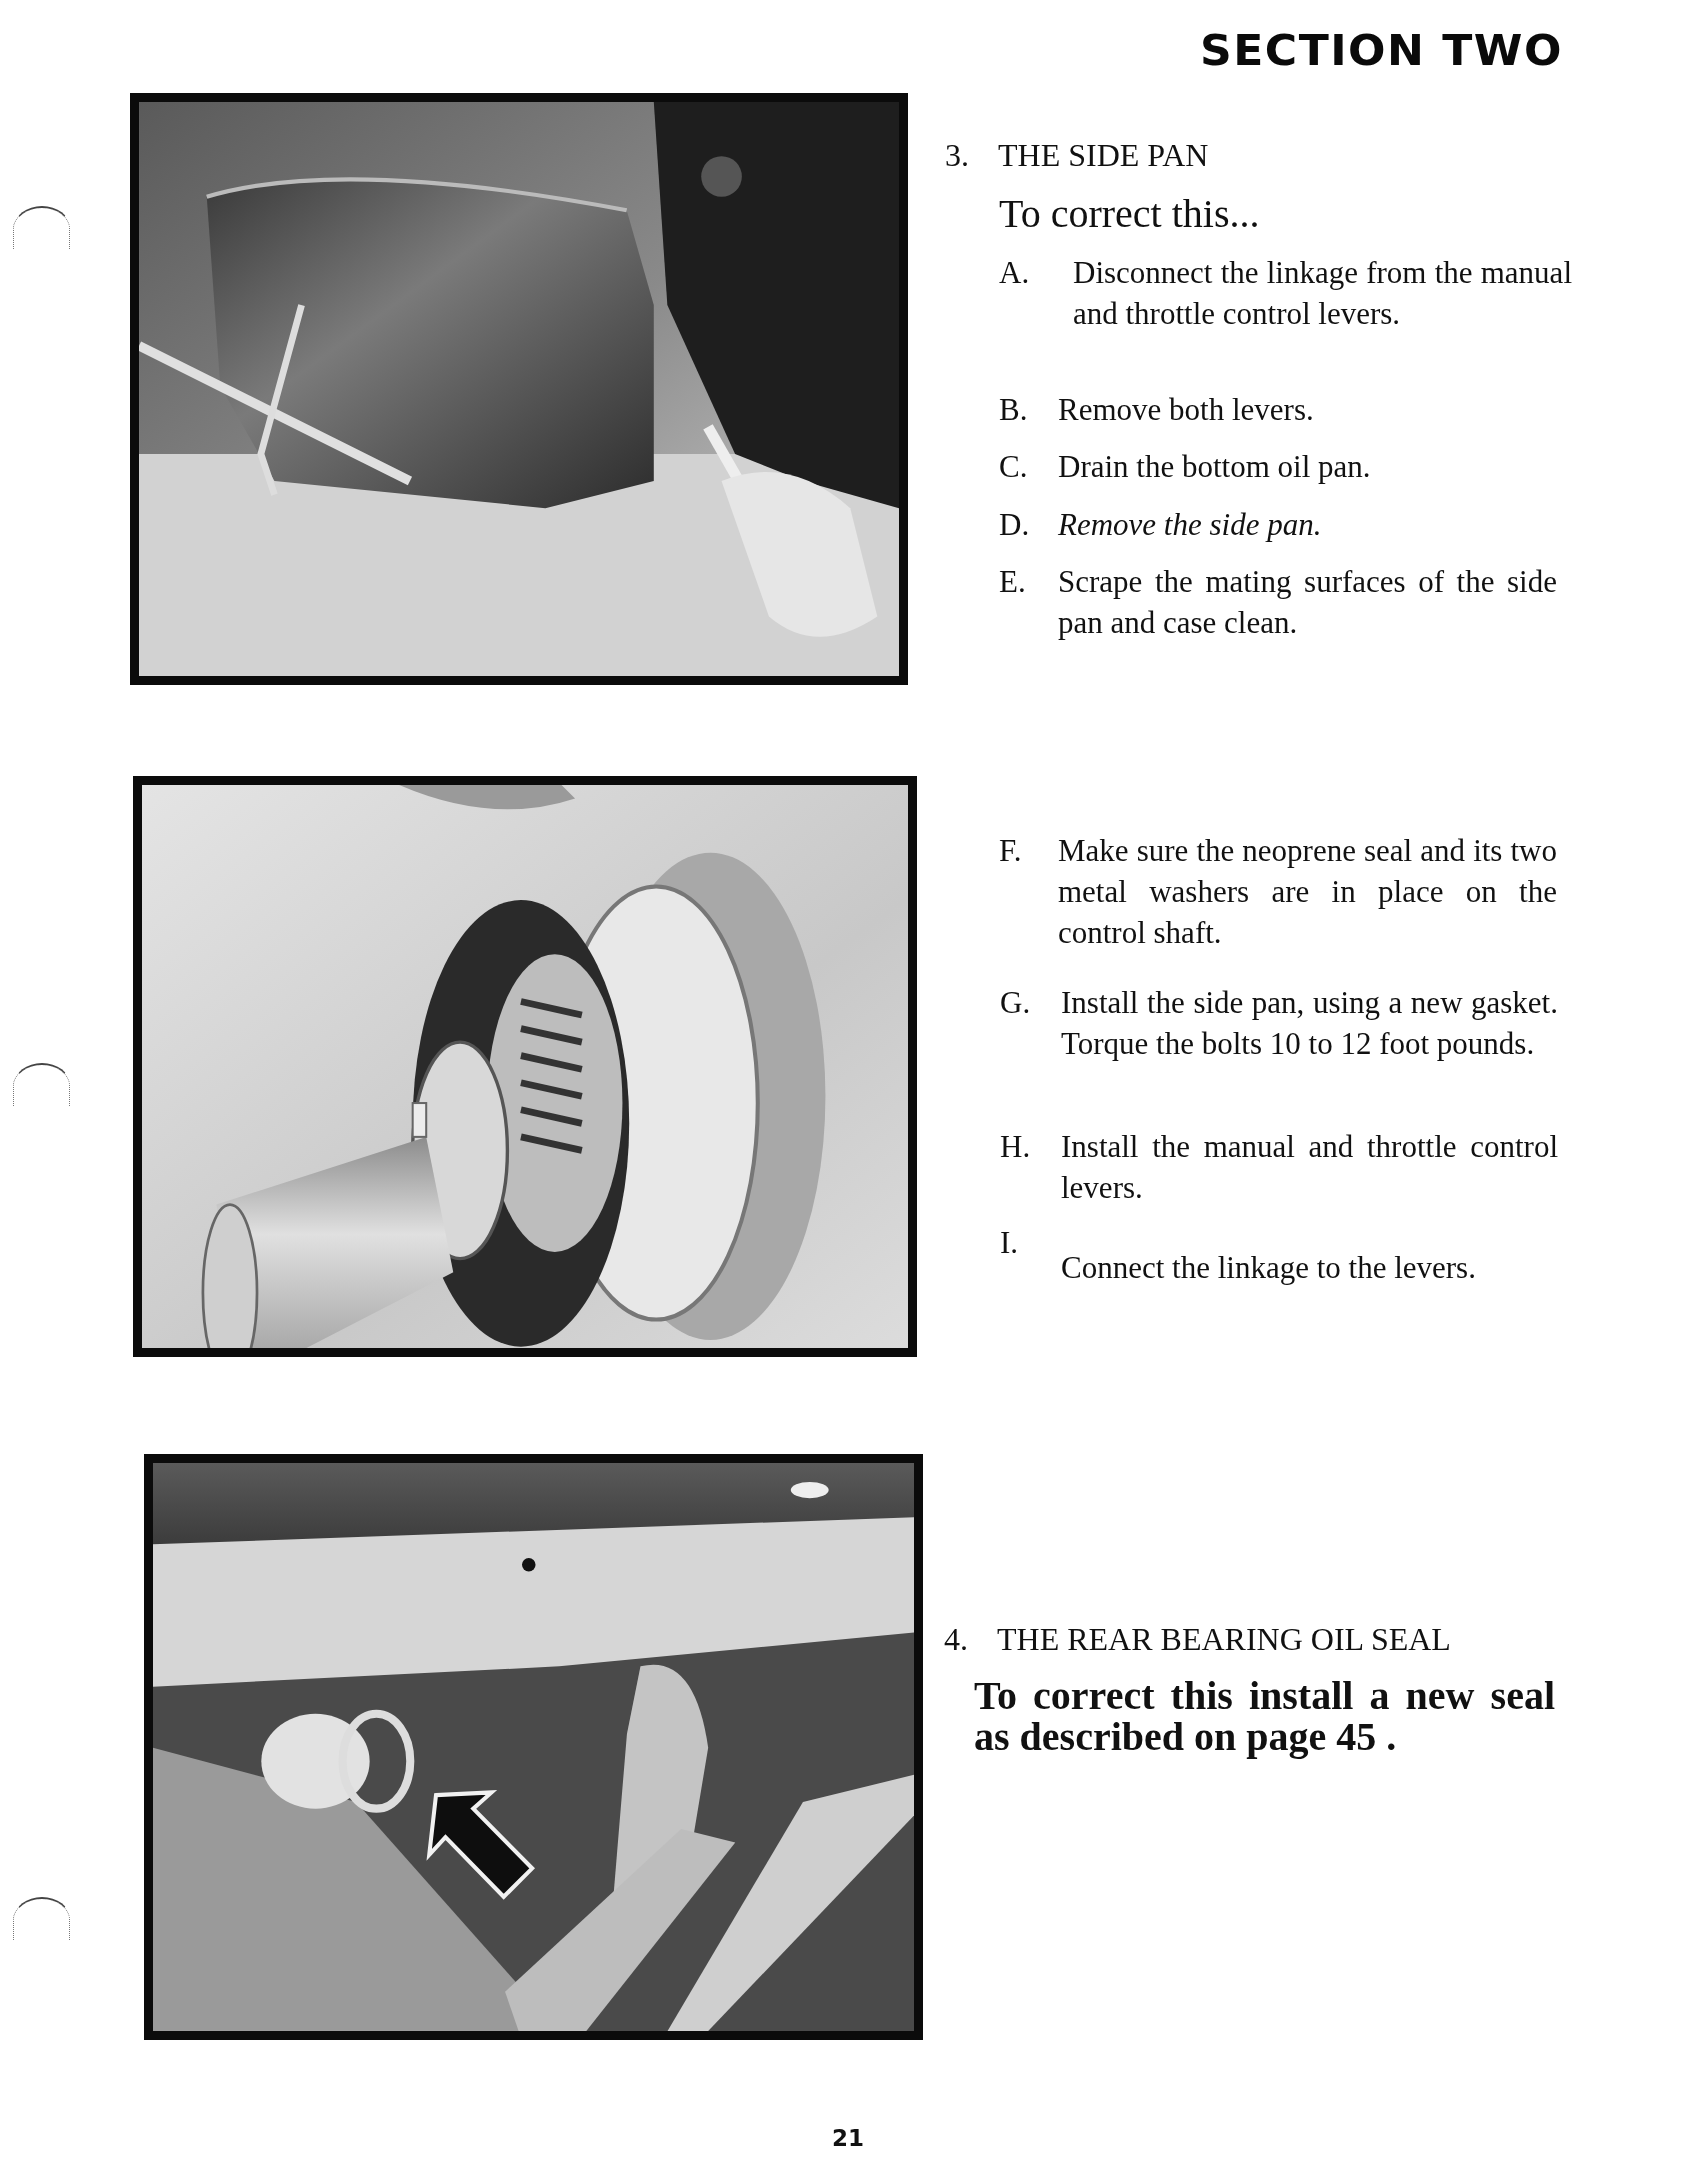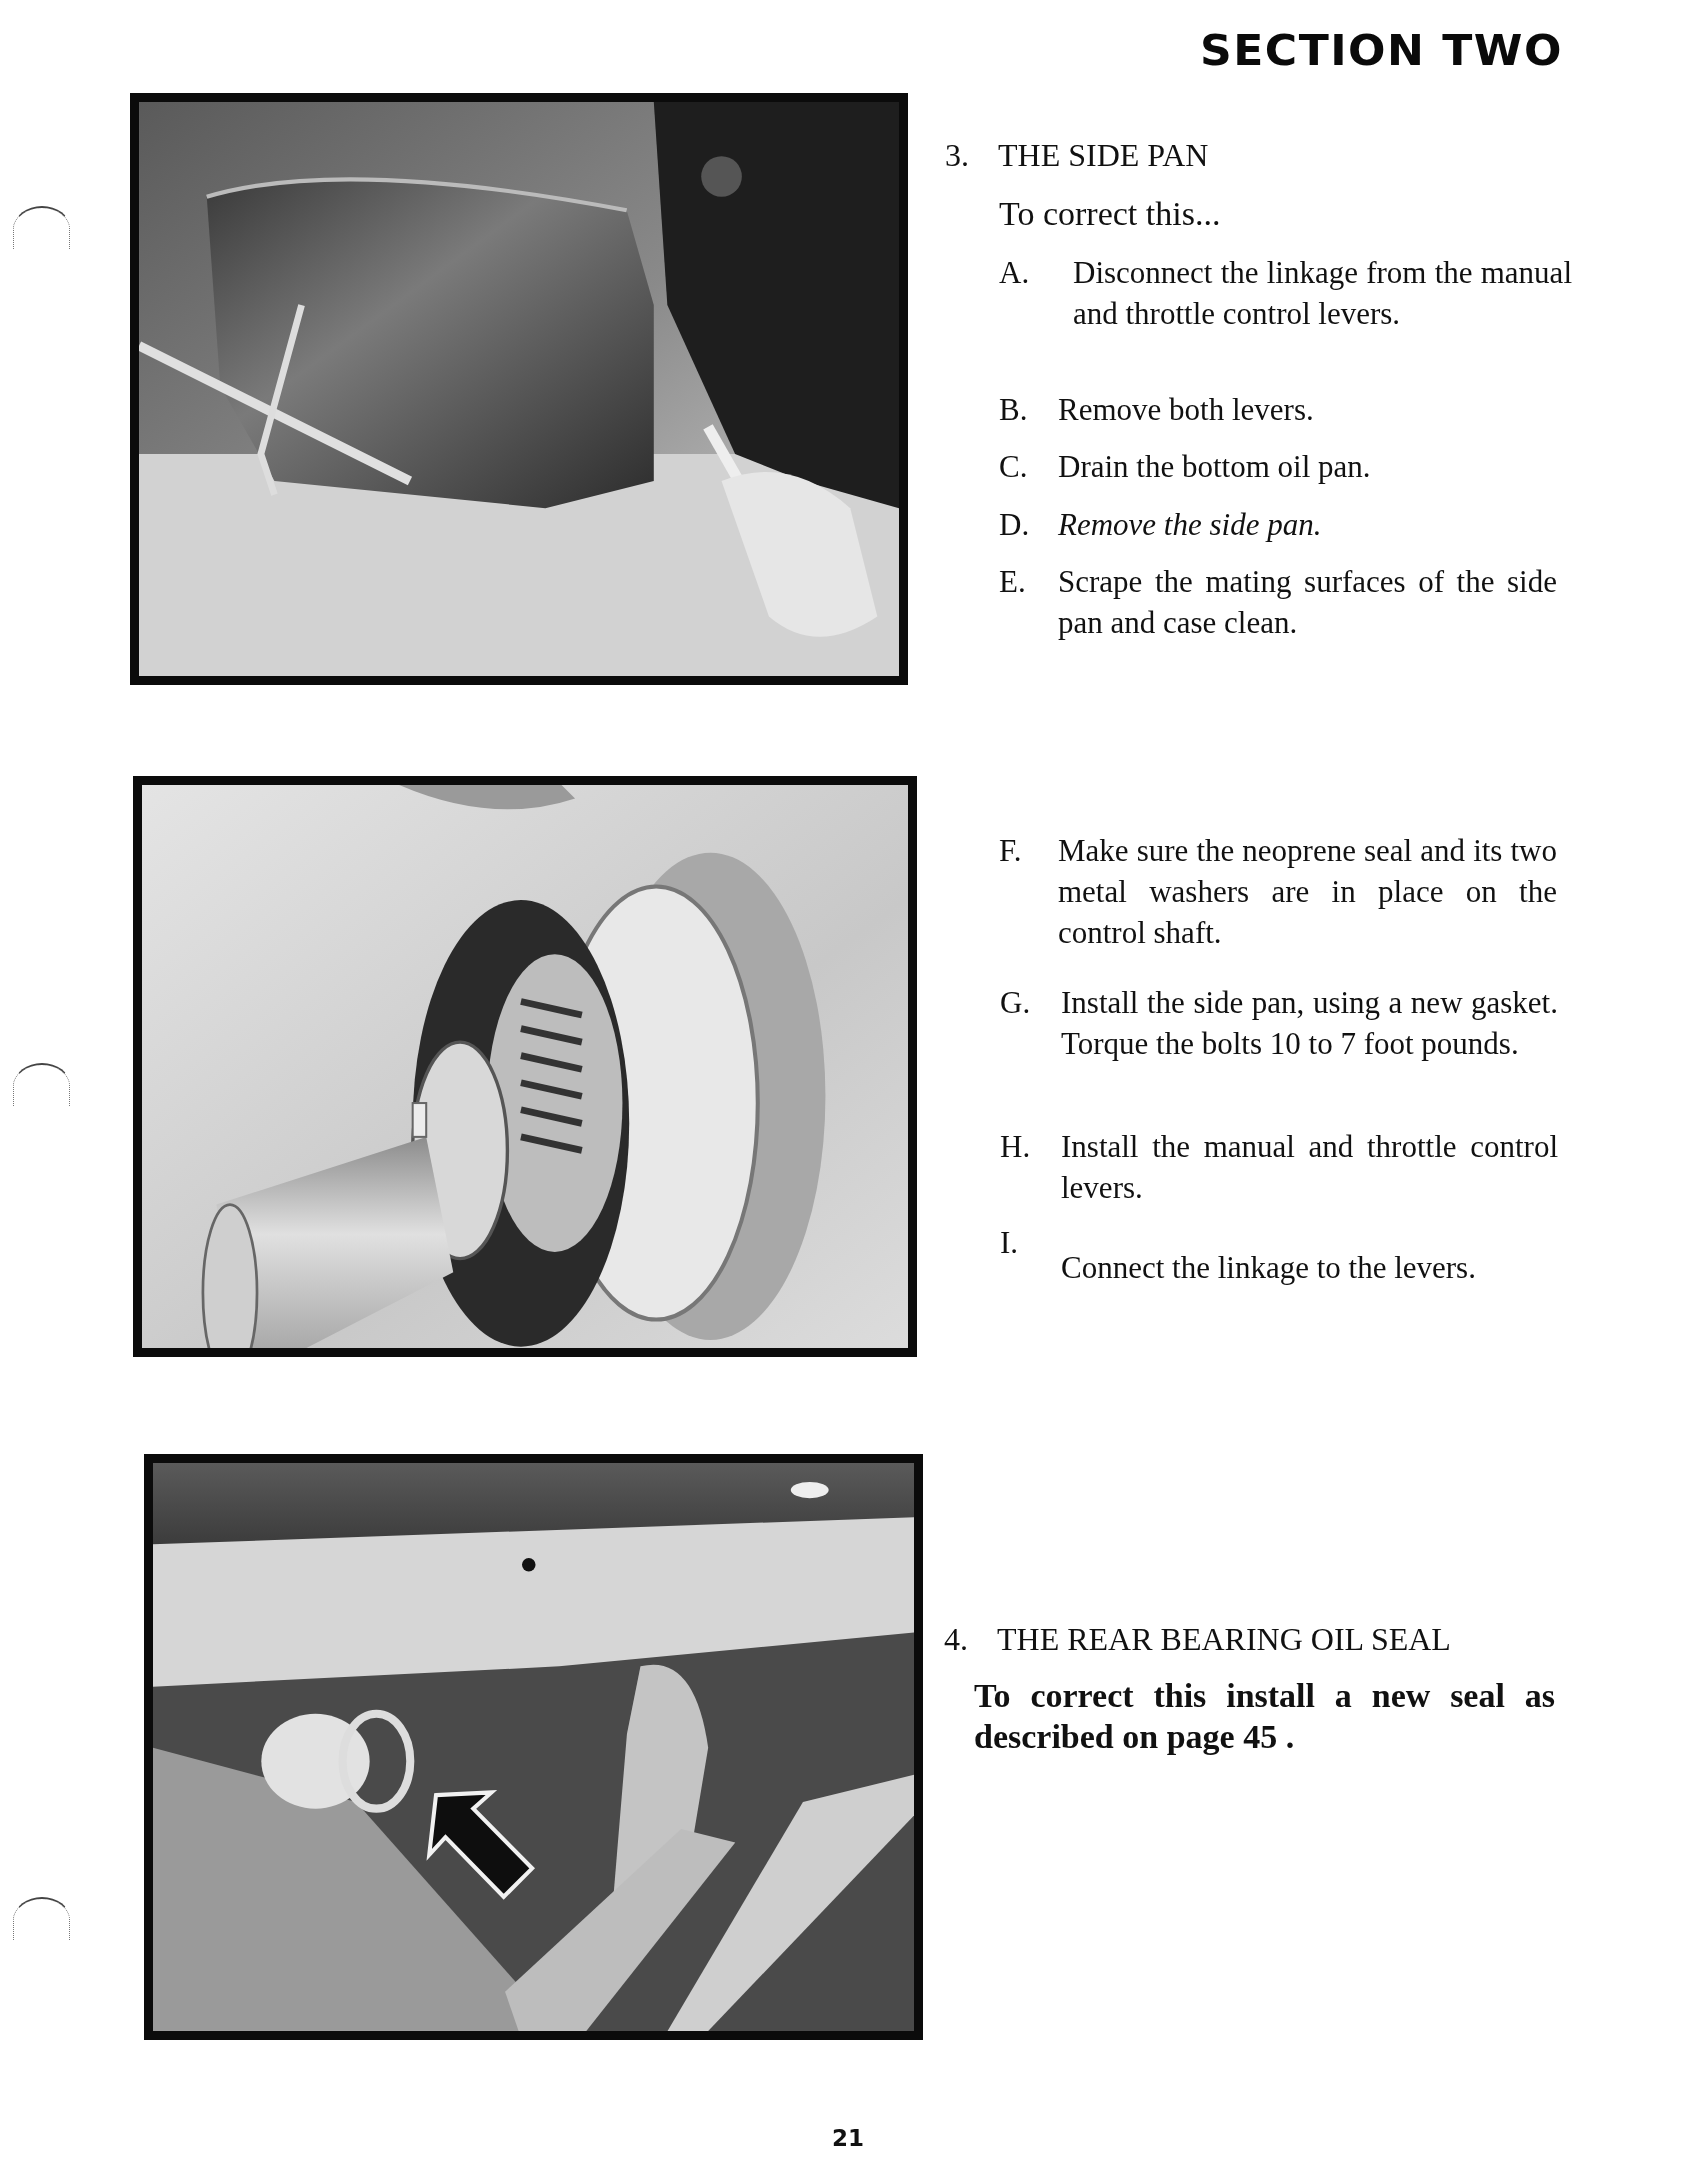--- a/index.html
+++ b/index.html
@@ -6,21 +6,21 @@
   body { width: 1688px; height: 2183px; position: relative; overflow: hidden; font-family: "Liberation Serif", "DejaVu Serif", serif; color: #111; }
   .section-title { position: absolute; top: 26px; left: 1200px; font-family: "DejaVu Sans", "Liberation Sans", sans-serif; font-weight: 900; font-size: 42px; letter-spacing: 1.4px; color: #0a0a0a; transform: scaleX(1.05); transform-origin: left top; }
   .photo { position: absolute; border: 9.5px solid #0b0b0b; box-sizing: border-box; background: #cfcfcf; overflow: hidden; }
   .photo svg { width: 100%; height: 100%; display: block; }
   .p1 { left: 130px; top: 93px; width: 778px; height: 592px; }
   .p2 { left: 133px; top: 776px; width: 784px; height: 581px; }
   .p3 { left: 144px; top: 1454px; width: 779px; height: 586px; }
   .heading { position: absolute; font-size: 32px; line-height: 1; white-space: nowrap; }
   .heading .num { position: absolute; left: 0; }
   .heading .txt { position: absolute; left: 53px; }
-  .para { position: absolute; font-size: 34px; line-height: 41px; }
+  .para { position: absolute; font-size: 40px; line-height: 41px; }
   .step { position: absolute; font-size: 31px; line-height: 41px; }
   .step .lbl { position: absolute; left: 0; top: 0; }
   .step .body { position: absolute; top: 0; text-align: justify; text-align-last: left; }
   .page-num { position: absolute; top: 2115px; left: 832px; font-family: "DejaVu Sans", sans-serif; font-weight: 900; font-size: 23px; margin-top: 10px; }
   .binder { position: absolute; left: 13.5px; width: 54px; height: 41px; border-top: 2px solid #444; border-radius: 50% 50% 0 0; border-left: 0.7px solid transparent; border-right: 0.7px solid transparent; }
   .binder::before { content: ""; position: absolute; left: -1.4px; top: 0; width: 57px; height: 41px; border-radius: 50% 50% 0 0; border-left: 1.4px dotted #777; border-right: 1.4px dotted #777; box-sizing: border-box; }
 </style>
 </head>
 <body>
 
@@ -142,21 +142,21 @@
   <span class="lbl">E.</span>
   <span class="body" style="left:59px; width:499px;">Scrape the mating surfaces of the side pan and case clean.</span>
 </div>
 
 <div class="step" style="left:999px; top:830px; width:558px;">
   <span class="lbl">F.</span>
   <span class="body" style="left:59px; width:499px;">Make sure the neoprene seal and its two metal washers are in place on the control shaft.</span>
 </div>
 <div class="step" style="left:1000px; top:982px; width:558px;">
   <span class="lbl">G.</span>
-  <span class="body" style="left:61px; width:497px;">Install the side pan, using a new gasket. Torque the bolts 10 to 7 foot pounds.</span>
+  <span class="body" style="left:61px; width:497px;">Install the side pan, using a new gasket. Torque the bolts 10 to 12 foot pounds.</span>
 </div>
 <div class="step" style="left:1000px; top:1126px; width:558px;">
   <span class="lbl">H.</span>
   <span class="body" style="left:61px; width:497px;">Install the manual and throttle control levers.</span>
 </div>
 <div class="step" style="left:1000px; top:1222px; width:558px;">
   <span class="lbl">I.</span>
   <span class="body" style="left:61px; width:497px;margin-top:25px;">Connect the linkage to the levers.</span>
 </div>
 

